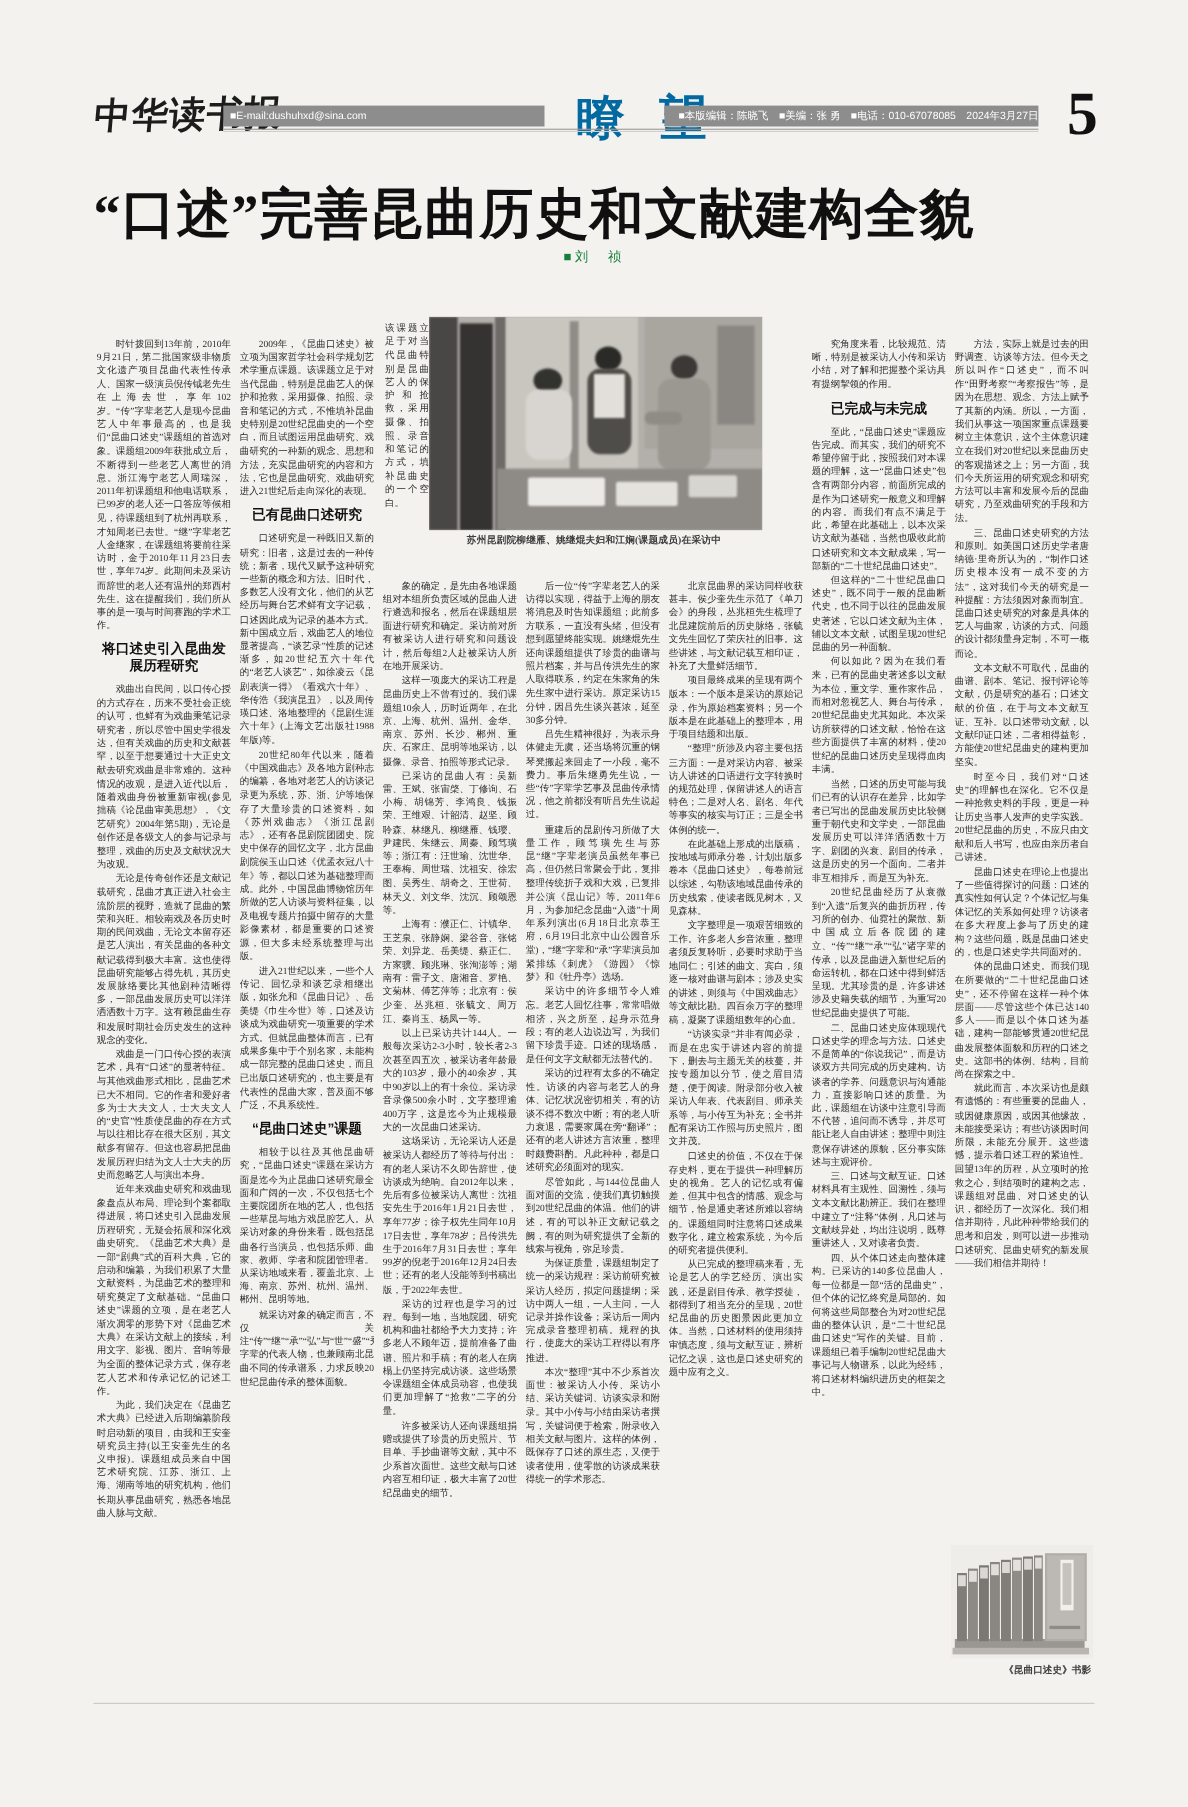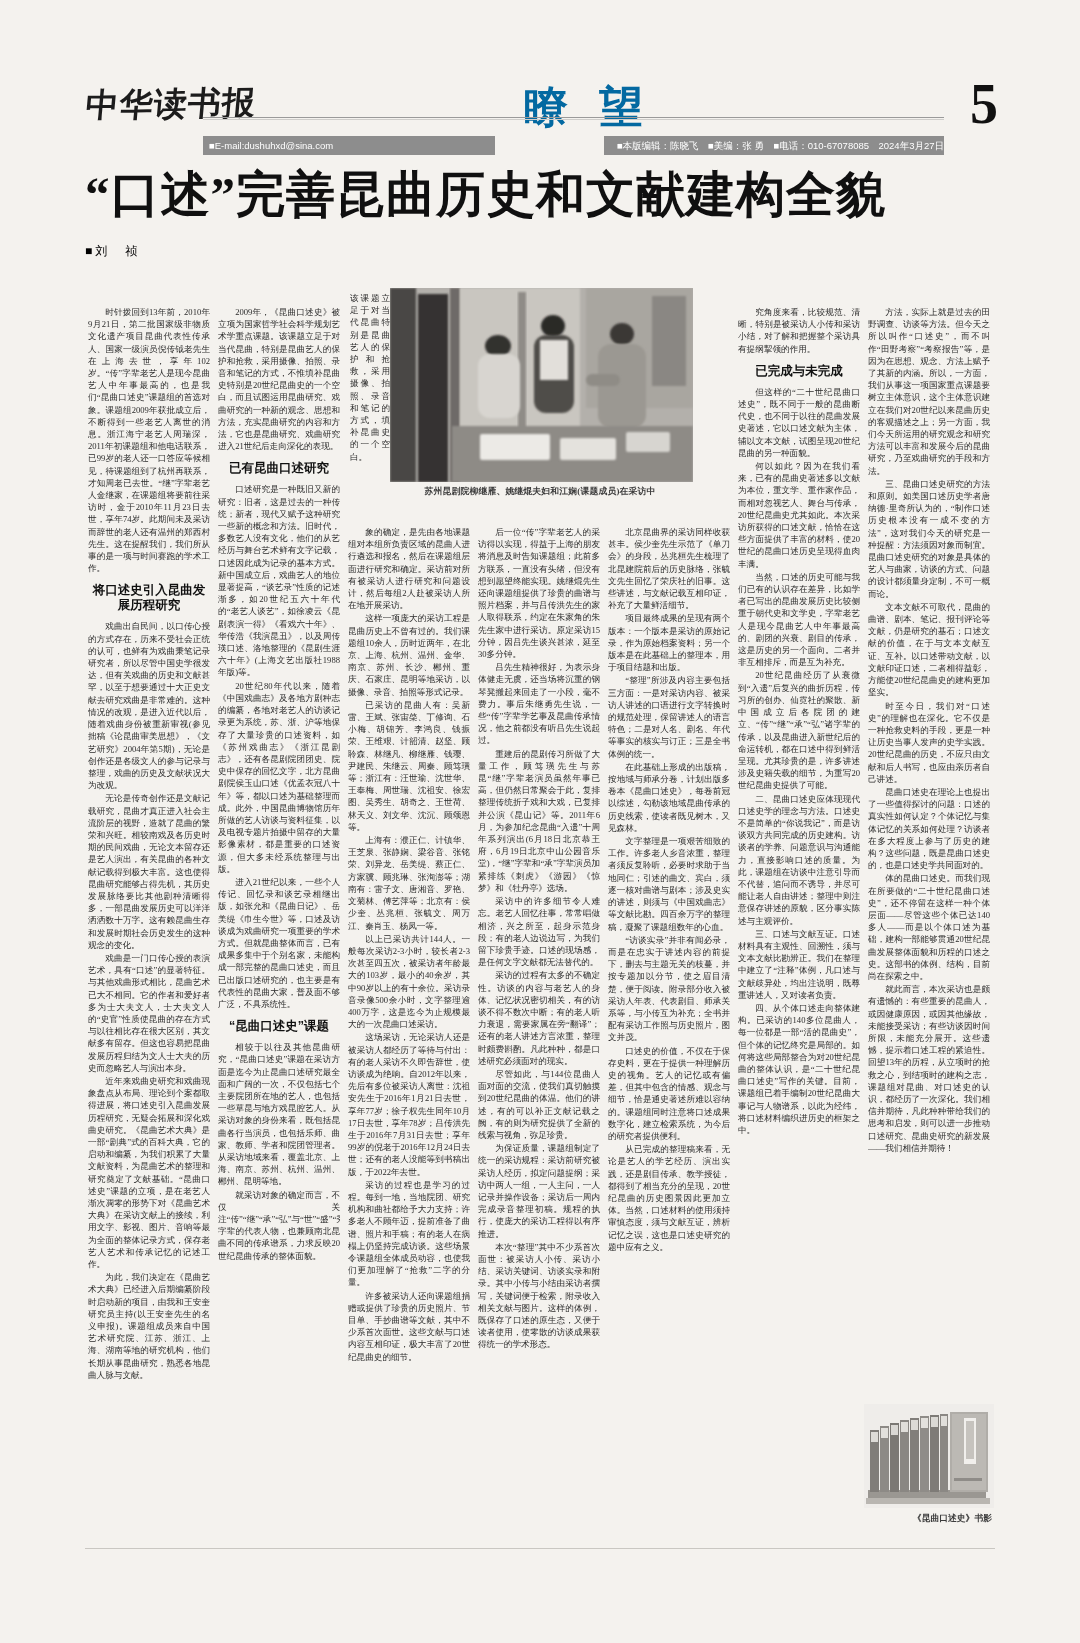--- a/index.html
+++ b/index.html
@@ -11,43 +11,43 @@
   }
   
   .masthead{
     position:absolute;left:86px;top:82px;width:180px;height:42px;
     font-size:33px;font-weight:900;letter-spacing:1px;
     transform:skewX(-6deg) rotate(-1deg);color:#1c1c1c;white-space:nowrap;
   }
   .hbar{
     position:absolute;height:19px;background:#8d8d8d;color:#fff;
     font-family:"Liberation Sans","DejaVu Sans",sans-serif;
-    font-size:9.5px;line-height:19px;white-space:nowrap;overflow:hidden;margin-top:40px;
+    font-size:9.5px;line-height:19px;white-space:nowrap;overflow:hidden;
   }
   .hbar.left{left:203px;top:96px;width:292px;padding-left:6px;box-sizing:border-box;}
   .hbar.right{left:604px;top:96px;width:340px;padding-left:8px;box-sizing:border-box;text-align:right;}
   .section-title{
     position:absolute;left:524px;top:78px;width:100px;height:48px;
     font-size:44px;font-weight:900;letter-spacing:10px;color:#0369a1;white-space:nowrap;
   }
   .page-number{
     position:absolute;left:946px;top:76px;width:52px;
     font-size:56px;font-weight:900;color:#111;text-align:right;line-height:1;
   }
   .header-rule{position:absolute;left:203px;top:117px;width:741px;height:1px;background:#9a9a9a;}
   .header-rule2{position:absolute;left:203px;top:119px;width:741px;height:1px;background:#cfcecb;}
   
   .headline{
     position:absolute;left:85px;top:162px;width:910px;height:72px;
     font-size:49px;font-weight:900;letter-spacing:1px;
     color:#101010;white-space:nowrap;
   }
   .byline{
-    position:absolute;left:85px;top:243px;width:910px;text-align:left;
-    font-size:12px;color:#000000;letter-spacing:3px;
+    position:absolute;left:85px;top:225px;width:910px;text-align:center;
+    font-size:12px;color:#15803d;letter-spacing:3px;
   }
   
   .col{
     position:absolute;width:122px;overflow:hidden;
     font-size:8.6px;line-height:12.2px;text-align:justify;color:#2b2b2b;margin-top:21px;
   }
   .col p{margin:0;text-indent:2em;}
   .col p + p{margin-top:1px;}
   .col .col-heading{
     margin:9px 2px 7px 2px;text-align:center;font-size:12.5px;line-height:15px;
@@ -177,23 +177,24 @@
       <p>“整理”所涉及内容主要包括三方面：一是对采访内容、被采访人讲述的口语进行文字转换时的规范处理，保留讲述人的语言特色；二是对人名、剧名、年代等事实的核实与订正；三是全书体例的统一。</p>
       <p>在此基础上形成的出版稿，按地域与师承分卷，计划出版多卷本《昆曲口述史》，每卷前冠以综述，勾勒该地域昆曲传承的历史线索，使读者既见树木，又见森林。</p>
       <p>文字整理是一项艰苦细致的工作。许多老人乡音浓重，整理者须反复聆听，必要时求助于当地同仁；引述的曲文、宾白，须逐一核对曲谱与剧本；涉及史实的讲述，则须与《中国戏曲志》等文献比勘。四百余万字的整理稿，凝聚了课题组数年的心血。</p>
       <p>“访谈实录”并非有闻必录，而是在忠实于讲述内容的前提下，删去与主题无关的枝蔓，并按专题加以分节，使之眉目清楚，便于阅读。附录部分收入被采访人年表、代表剧目、师承关系等，与小传互为补充；全书并配有采访工作照与历史照片，图文并茂。</p>
       <p>口述史的价值，不仅在于保存史料，更在于提供一种理解历史的视角。艺人的记忆或有偏差，但其中包含的情感、观念与细节，恰是通史著述所难以容纳的。课题组同时注意将口述成果数字化，建立检索系统，为今后的研究者提供便利。</p>
       <p>从已完成的整理稿来看，无论是艺人的学艺经历、演出实践，还是剧目传承、教学授徒，都得到了相当充分的呈现，20世纪昆曲的历史图景因此更加立体。当然，口述材料的使用须持审慎态度，须与文献互证，辨析记忆之误，这也是口述史研究的题中应有之义。</p>
     </div>
   <div class="col" style="left:738px; top:285px; height:1273px;">
       <p>究角度来看，比较规范、清晰，特别是被采访人小传和采访小结，对了解和把握整个采访具有提纲挈领的作用。</p>
       <h3 class="col-heading">已完成与未完成</h3>
+      <p>至此，“昆曲口述史”课题应告完成。而其实，我们的研究不希望停留于此，按照我们对本课题的理解，这一“昆曲口述史”包含有两部分内容，前面所完成的是作为口述研究一般意义和理解的内容。而我们有点不满足于此，希望在此基础上，以本次采访文献为基础，当然也吸收此前口述研究和文本文献成果，写一部新的“二十世纪昆曲口述史”。</p>
       <p>但这样的“二十世纪昆曲口述史”，既不同于一般的昆曲断代史，也不同于以往的昆曲发展史著述，它以口述文献为主体，辅以文本文献，试图呈现20世纪昆曲的另一种面貌。</p>
       <p>何以如此？因为在我们看来，已有的昆曲史著述多以文献为本位，重文学、重作家作品，而相对忽视艺人、舞台与传承，20世纪昆曲史尤其如此。本次采访所获得的口述文献，恰恰在这些方面提供了丰富的材料，使20世纪的昆曲口述历史呈现得血肉丰满。</p>
-      <p>当然，口述的历史可能与我们已有的认识存在差异，比如学者已写出的昆曲发展历史比较侧重于朝代史和文学史，字辈老艺人是现今昆曲艺人中年事最高的、剧团的兴衰、剧目的传承，这是历史的另一个面向。二者并非互相排斥，而是互为补充。</p>
+      <p>当然，口述的历史可能与我们已有的认识存在差异，比如学者已写出的昆曲发展历史比较侧重于朝代史和文学史，一部昆曲发展历史可以洋洋洒洒数十万字、剧团的兴衰、剧目的传承，这是历史的另一个面向。二者并非互相排斥，而是互为补充。</p>
       <p>20世纪昆曲经历了从衰微到“入遗”后复兴的曲折历程，传习所的创办、仙霓社的聚散、新中国成立后各院团的建立、“传”“继”“承”“弘”诸字辈的传承，以及昆曲进入新世纪后的命运转机，都在口述中得到鲜活呈现。尤其珍贵的是，许多讲述涉及史籍失载的细节，为重写20世纪昆曲史提供了可能。</p>
       <p>二、昆曲口述史应体现现代口述史学的理念与方法。口述史不是简单的“你说我记”，而是访谈双方共同完成的历史建构。访谈者的学养、问题意识与沟通能力，直接影响口述的质量。为此，课题组在访谈中注意引导而不代替，追问而不诱导，并尽可能让老人自由讲述；整理中则注意保存讲述的原貌，区分事实陈述与主观评价。</p>
       <p>三、口述与文献互证。口述材料具有主观性、回溯性，须与文本文献比勘辨正。我们在整理中建立了“注释”体例，凡口述与文献歧异处，均出注说明，既尊重讲述人，又对读者负责。</p>
       <p>四、从个体口述走向整体建构。已采访的140多位昆曲人，每一位都是一部“活的昆曲史”，但个体的记忆终究是局部的。如何将这些局部整合为对20世纪昆曲的整体认识，是“二十世纪昆曲口述史”写作的关键。目前，课题组已着手编制20世纪昆曲大事记与人物谱系，以此为经纬，将口述材料编织进历史的框架之中。</p>
     </div>
   <div class="col" style="left:868px; top:285px; height:1115px;">
       <p>方法，实际上就是过去的田野调查、访谈等方法。但今天之所以叫作“口述史”，而不叫作“田野考察”“考察报告”等，是因为在思想、观念、方法上赋予了其新的内涵。所以，一方面，我们从事这一项国家重点课题要树立主体意识，这个主体意识建立在我们对20世纪以来昆曲历史的客观描述之上；另一方面，我们今天所运用的研究观念和研究方法可以丰富和发展今后的昆曲研究，乃至戏曲研究的手段和方法。</p>
       <p>三、昆曲口述史研究的方法和原则。如美国口述历史学者唐纳德·里奇所认为的，“制作口述历史根本没有一成不变的方法”，这对我们今天的研究是一种提醒：方法须因对象而制宜。昆曲口述史研究的对象是具体的艺人与曲家，访谈的方式、问题的设计都须量身定制，不可一概而论。</p>
       <p>文本文献不可取代，昆曲的曲谱、剧本、笔记、报刊评论等文献，仍是研究的基石；口述文献的价值，在于与文本文献互证、互补。以口述带动文献，以文献印证口述，二者相得益彰，方能使20世纪昆曲史的建构更加坚实。</p>
       <p>时至今日，我们对“口述史”的理解也在深化。它不仅是一种抢救史料的手段，更是一种让历史当事人发声的史学实践。20世纪昆曲的历史，不应只由文献和后人书写，也应由亲历者自己讲述。</p>

